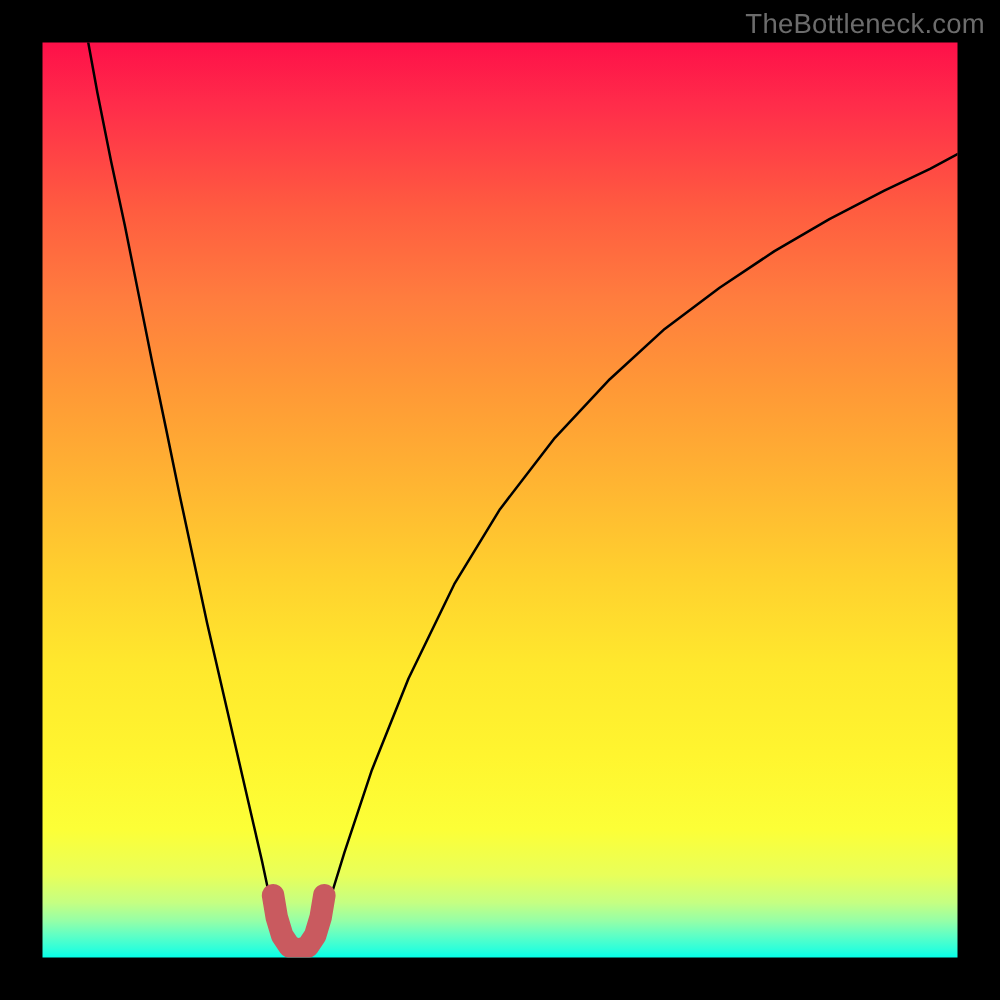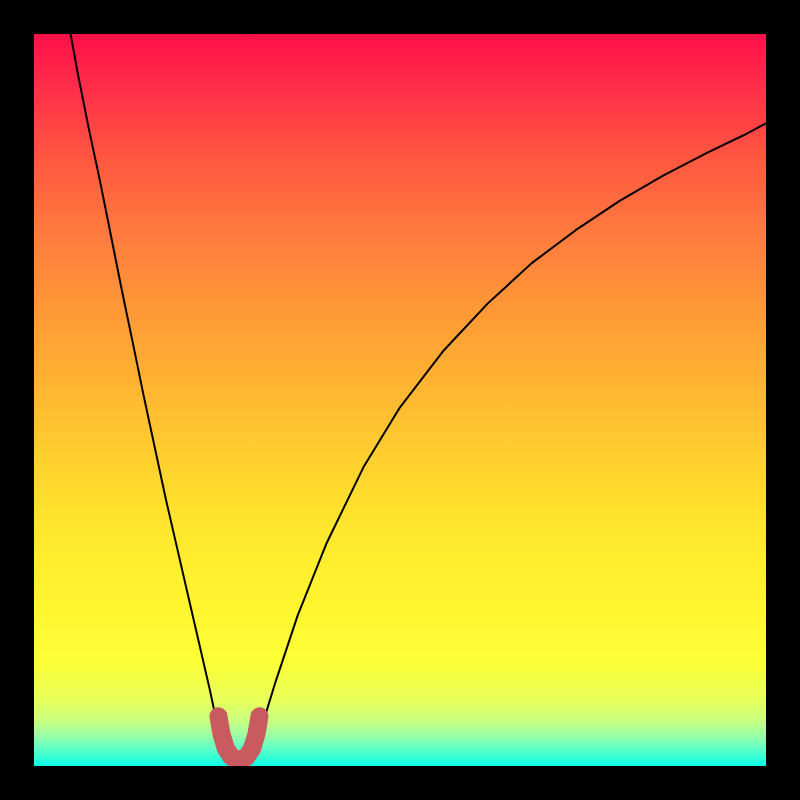--- a/index.html
+++ b/index.html
@@ -64,13 +64,14 @@
 <div class="frame">
   <div class="plot">
     <svg viewBox="0 0 732 732" preserveAspectRatio="none">
       <g>
           <polyline points="36.60,0.00 43.92,40.26 54.90,95.16 65.88,146.40 76.86,201.30 87.84,256.20 98.82,308.90 109.80,362.34 120.78,413.58 131.76,464.82 142.74,512.40 153.72,559.98 164.70,607.56 175.68,655.14 183.00,689.54 188.86,710.04 193.25,717.36" fill="none" stroke="#000000" stroke-width="2" stroke-linecap="round" stroke-linejoin="round"></polyline>
           <polyline points="219.60,717.36 226.92,695.40 241.56,647.82 263.52,581.94 292.80,508.74 329.40,433.34 366.00,373.32 409.92,316.22 453.84,269.38 497.76,229.12 541.68,196.18 585.60,166.90 629.52,141.28 673.44,118.58 710.04,101.02 732.00,89.30" fill="none" stroke="#000000" stroke-width="2" stroke-linecap="round" stroke-linejoin="round"></polyline>
           <polyline points="184.46,682.22 187.39,699.79 191.78,714.43 197.64,723.22 204.96,726.14 212.28,723.22 218.14,714.43 222.53,699.79 225.46,682.22" fill="none" stroke="#c95a5f" stroke-width="18" stroke-linecap="round" stroke-linejoin="round"></polyline>
         </g>
     </svg>
   </div>
+  <div class="watermark">TheBottleneck.com</div>
 </div>
 
 </body></html>

